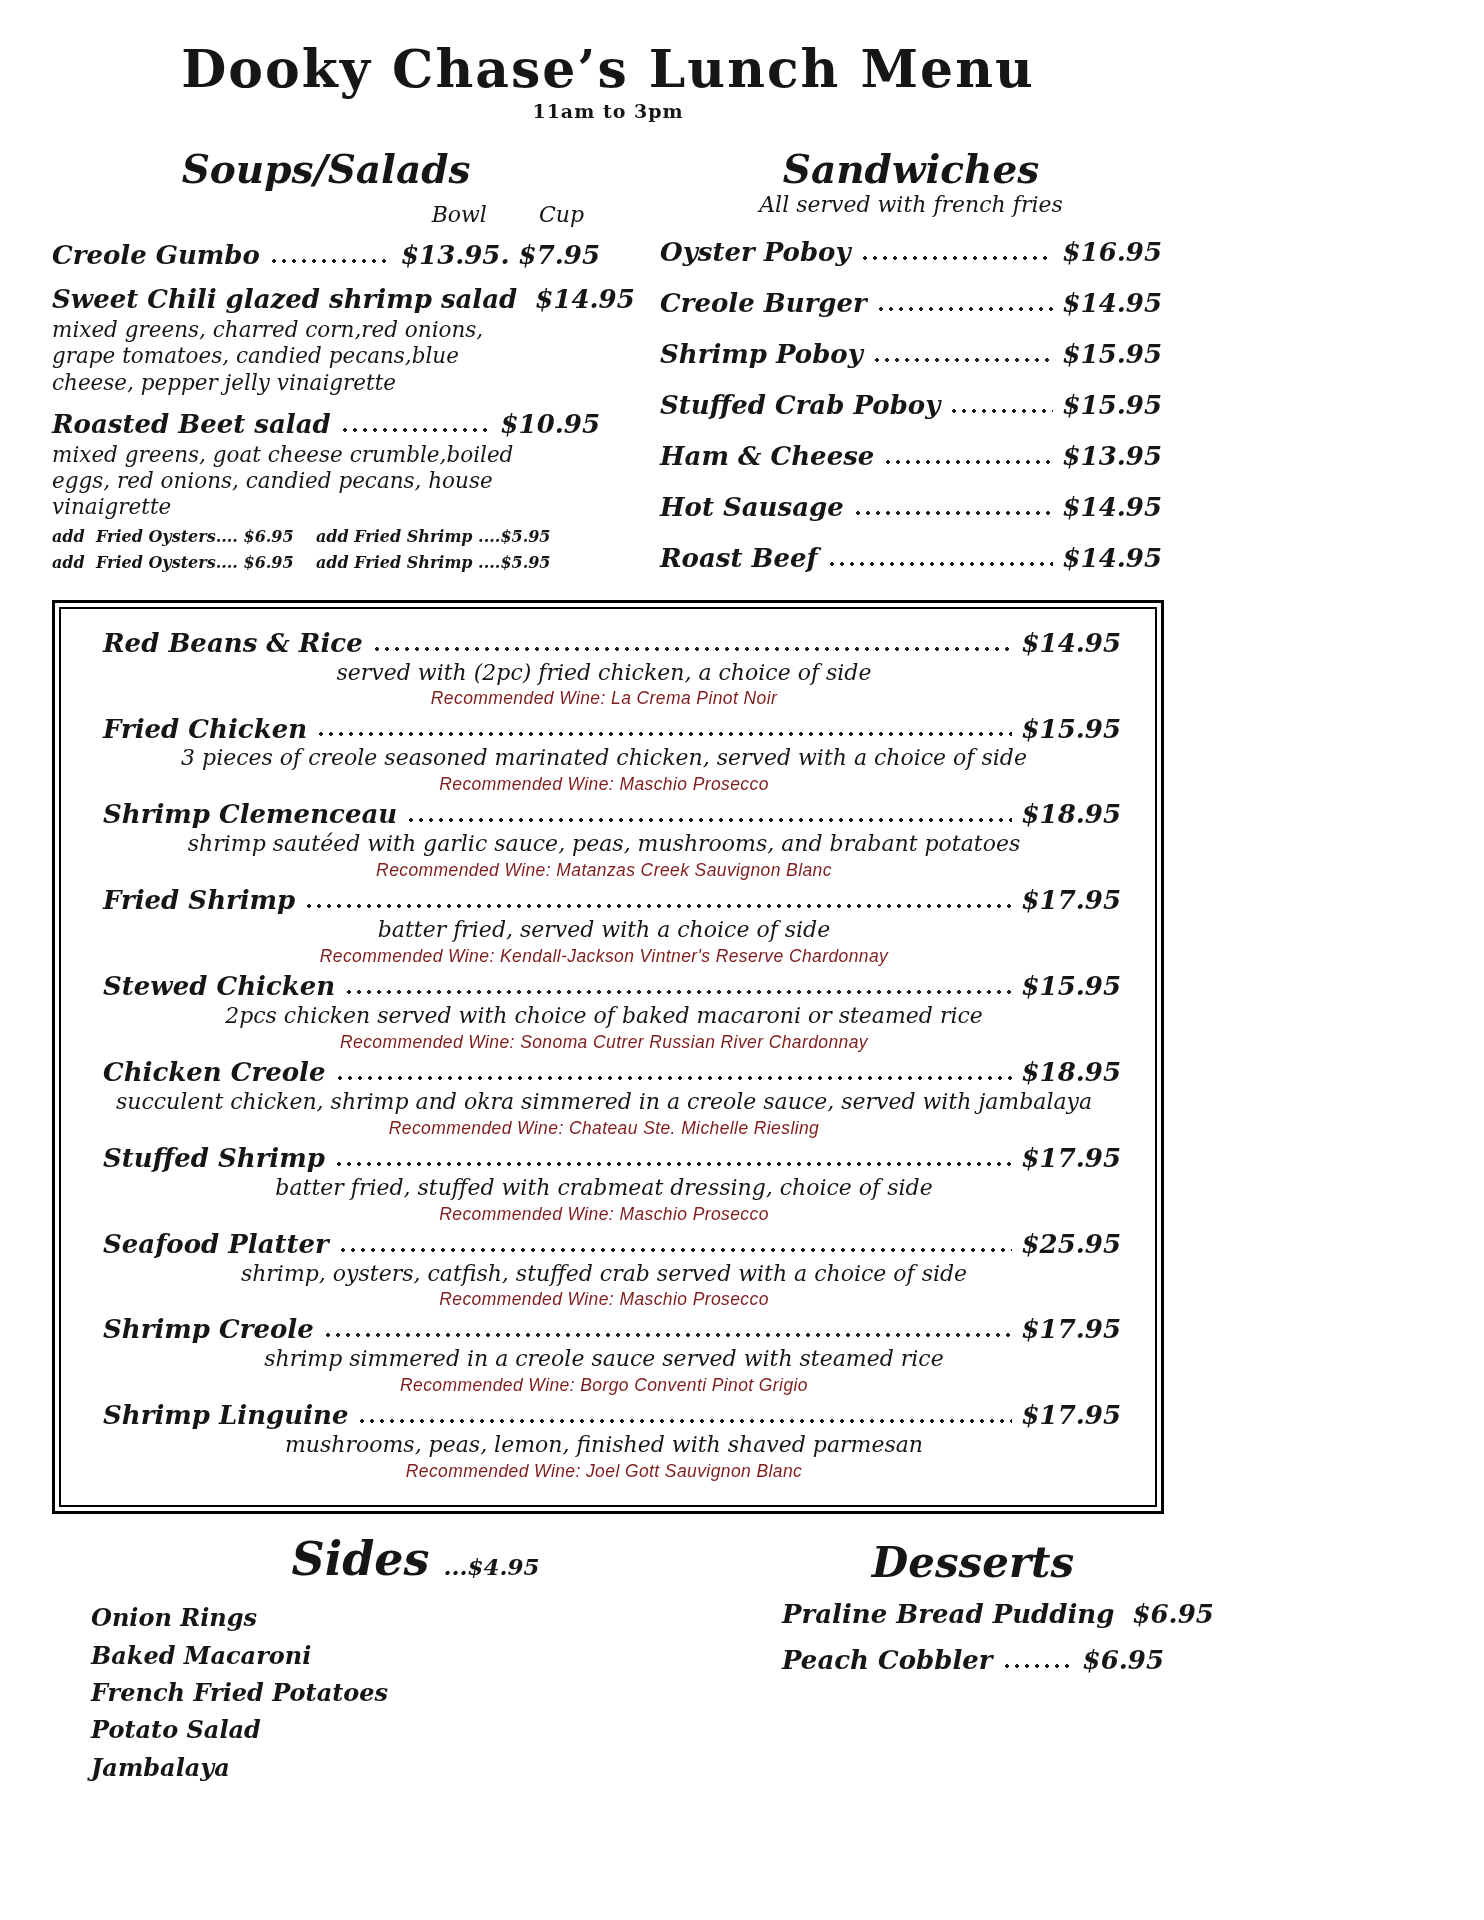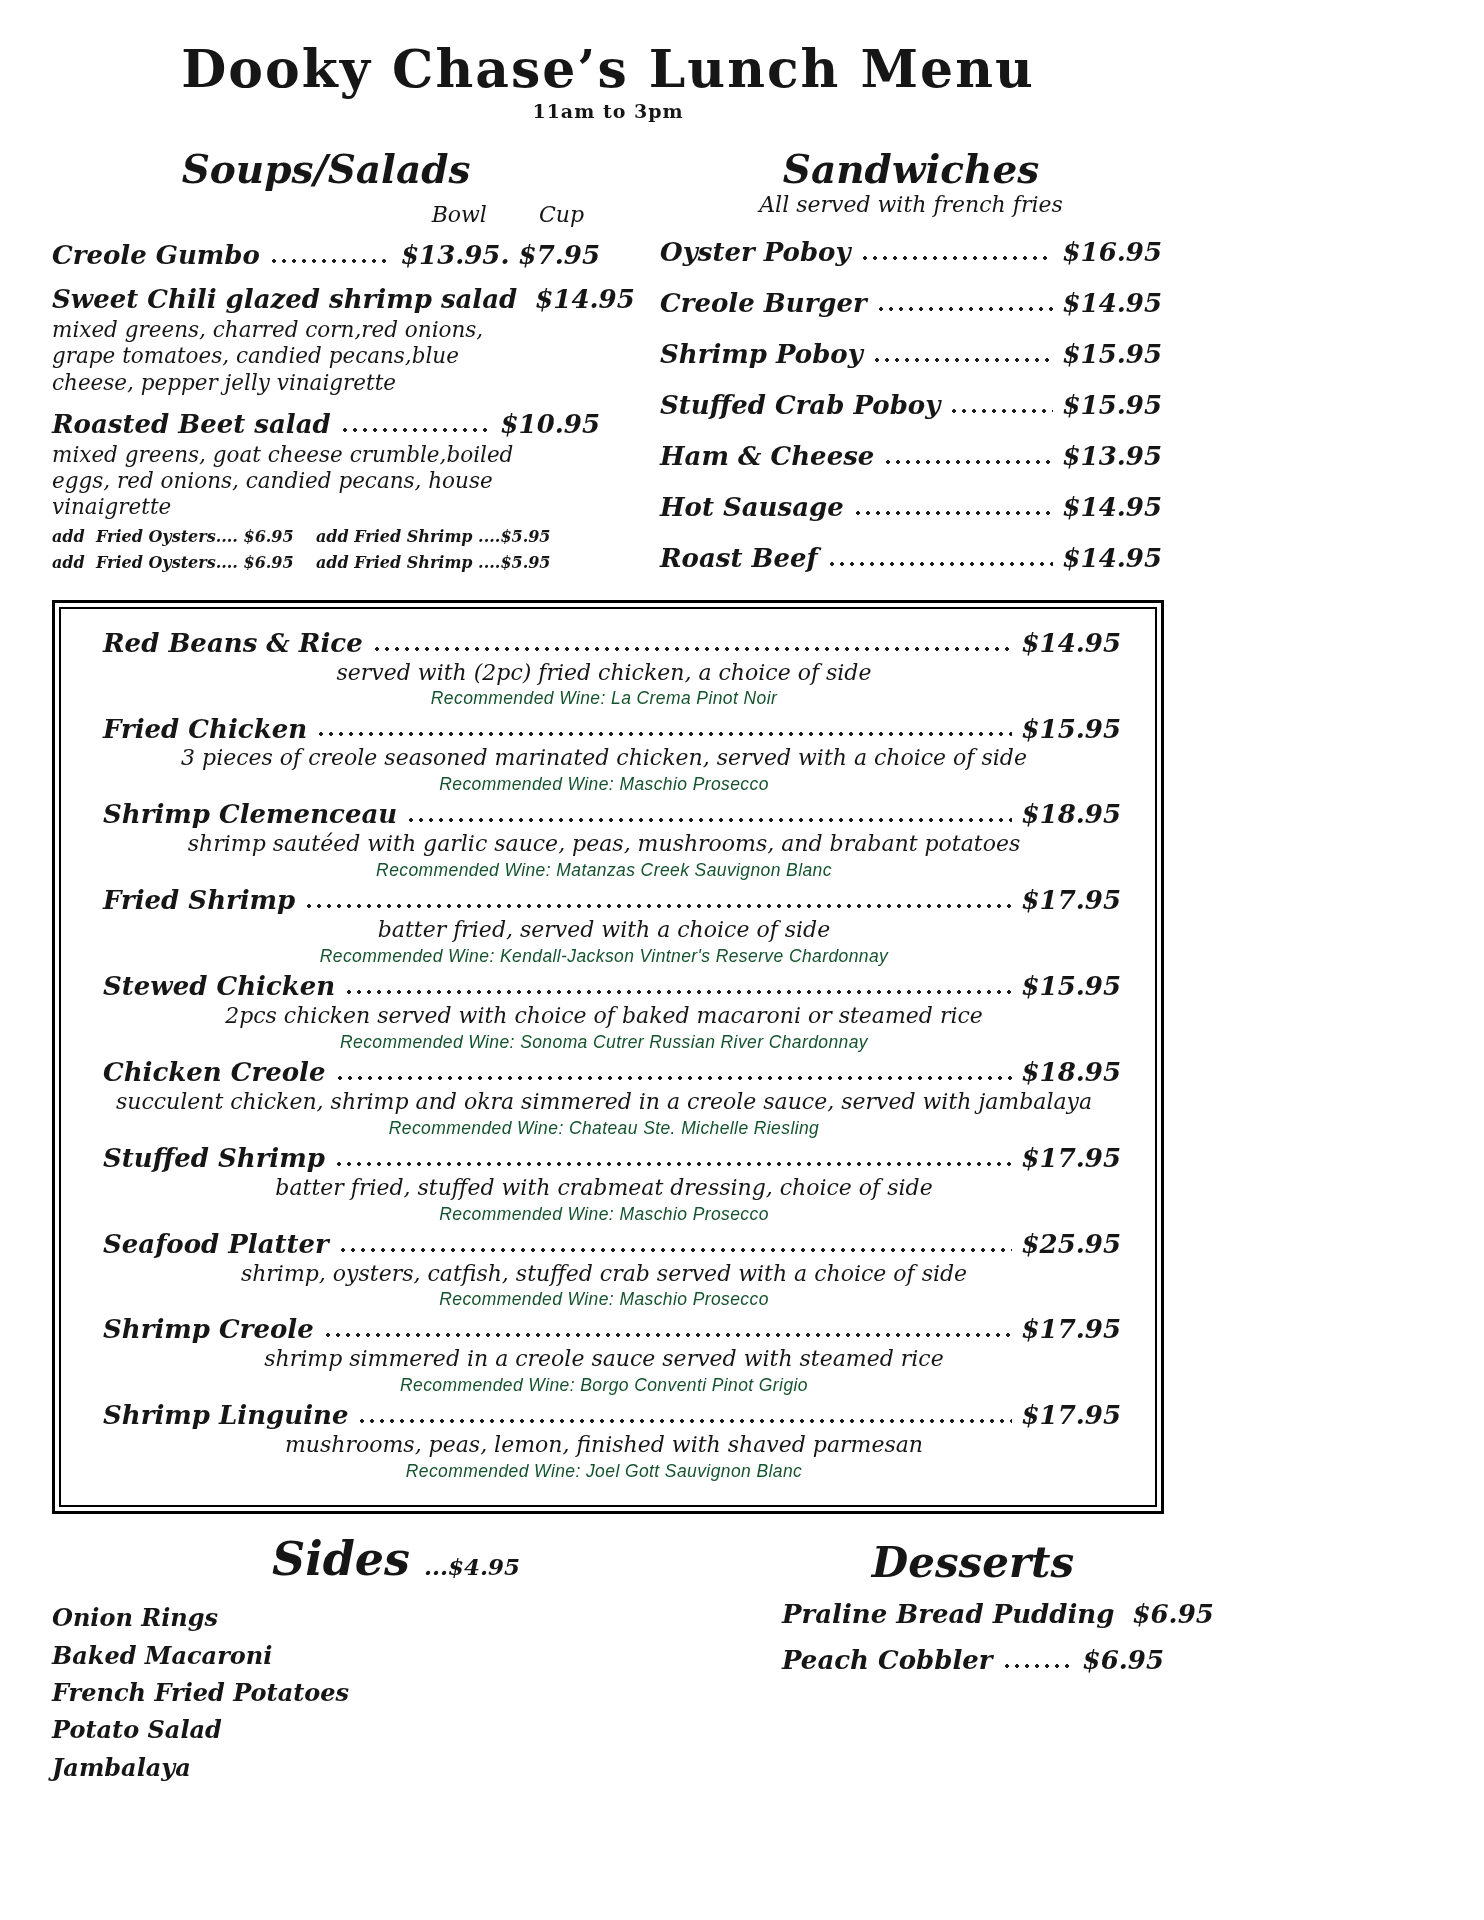--- a/index.html
+++ b/index.html
@@ -112,28 +112,28 @@
     padding: 20px 34px 24px 26px;
   }
   .entree + .entree { margin-top: 6px; }
   .entree .menu-row { padding-left: 16px; }
   .entree .item-desc { text-align: center; font-size: 22px; margin-top: 1px; }
   .wine {
     text-align: center;
     font-family: "Liberation Sans", sans-serif;
     font-style: italic;
     font-size: 17.5px;
-    color: #14532d;
+    color: #7f1d1d;
     letter-spacing: 0.4px;
     margin-top: 2px;
     line-height: 1.15;
   }
 
   
-  .bottom-row { display: flex; margin-top: 22px; }
+  .bottom-row { display: flex; margin-top: 22px; margin-left: 39px; }
   .sides-sec { width: 688px; }
   .desserts-sec { width: 382px; margin-left: 42px; }
   .sides-head {
     display: flex;
     align-items: baseline;
     justify-content: center;
     gap: 14px;
   }
   .sides-title {
     margin: 0;

